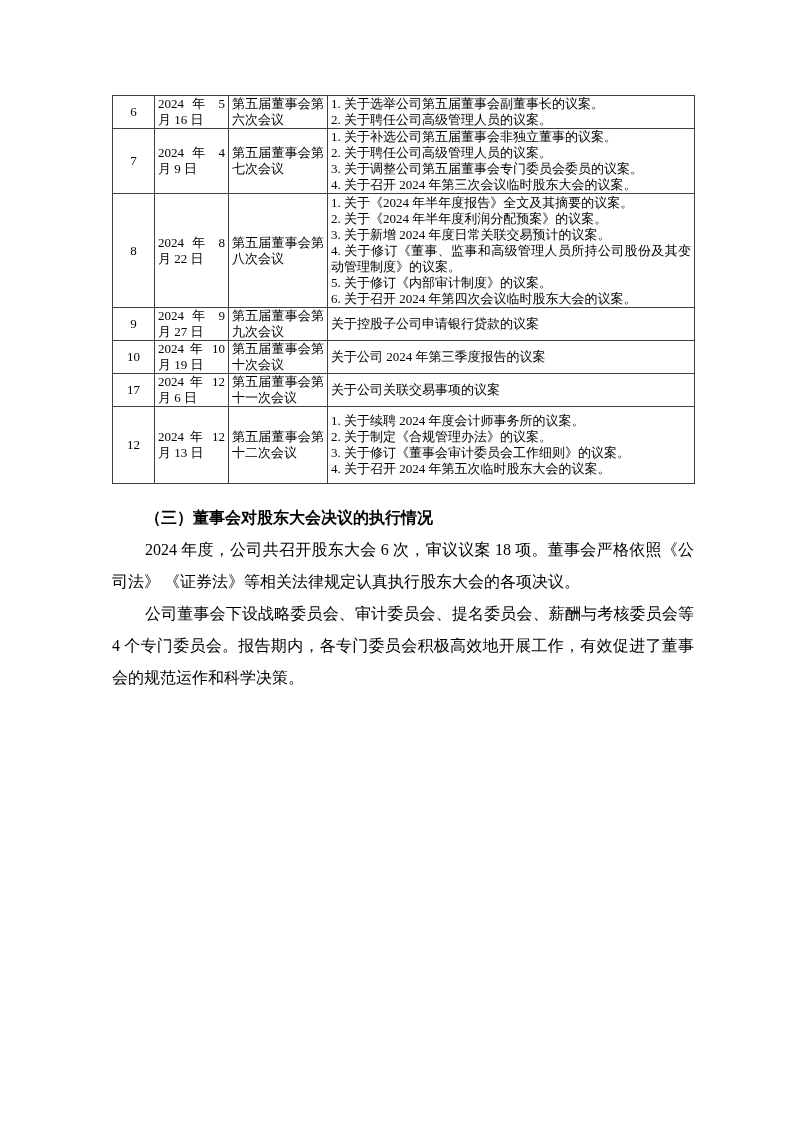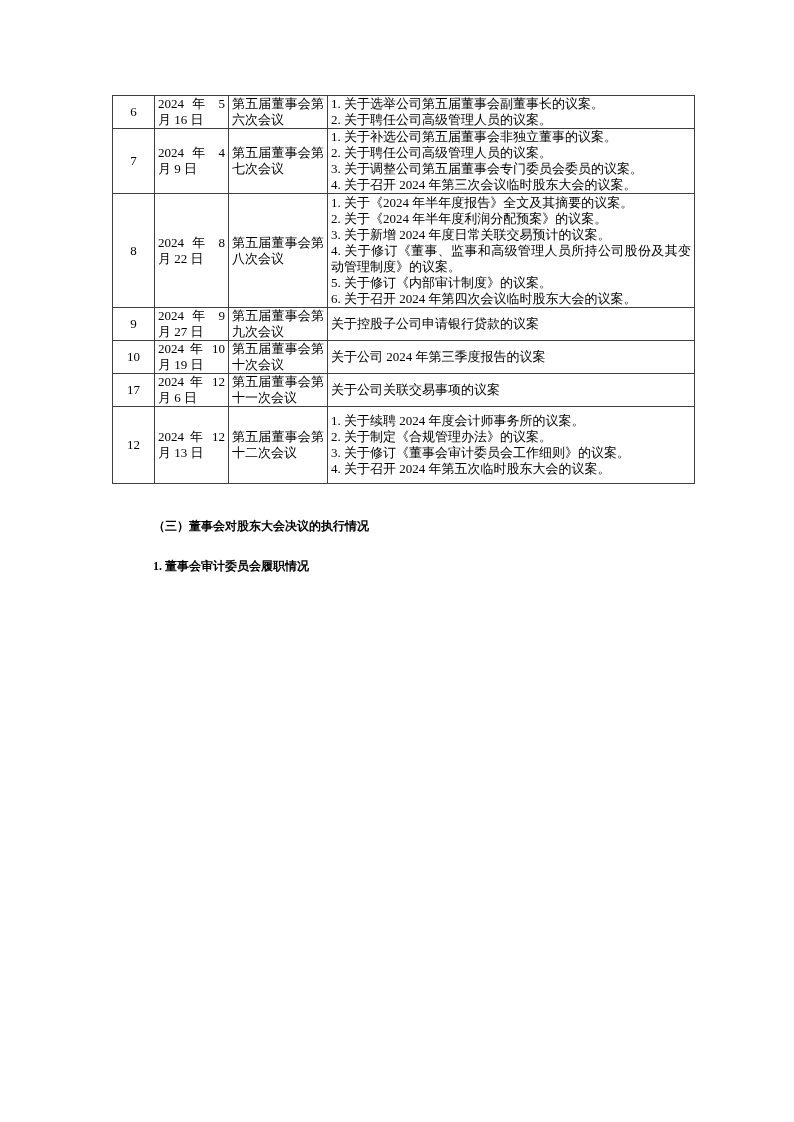--- a/index.html
+++ b/index.html
@@ -49,22 +49,22 @@
   .doc-body {
     position: absolute;
     left: 112px;
     top: 502px;
     width: 582px;
     font-size: 16px;
     line-height: 32px;
     text-align: justify;
   }
   .doc-body p, .doc-body h3, .doc-body h4 {
-    margin: 8px;
-    font-size: 12px;
+    margin: 0;
+    font-size: 16px;
     font-weight: normal;
     text-indent: 33px;
   }
   .doc-body h3, .doc-body h4 { font-weight: bold; }
 </style>
 </head>
 <body>
 
 <div class="page">
 
@@ -128,16 +128,17 @@
         <td class="c-topics">1. 关于续聘 2024 年度会计师事务所的议案。
 2. 关于制定《合规管理办法》的议案。
 3. 关于修订《董事会审计委员会工作细则》的议案。
 4. 关于召开 2024 年第五次临时股东大会的议案。</td>
       </tr>
     </tbody>
   </table>
 
   <div class="doc-body">
     <h3>（三）董事会对股东大会决议的执行情况</h3>
-    <h4>1. 董事会审计委员会履职情况</h4>
+    <p>2024 年度，公司共召开股东大会 6 次，审议议案 18 项。董事会严格依照《公司法》 《证券法》等相关法律规定认真执行股东大会的各项决议。</p>
+    <p>公司董事会下设战略委员会、审计委员会、提名委员会、薪酬与考核委员会等 4 个专门委员会。报告期内，各专门委员会积极高效地开展工作，有效促进了董事会的规范运作和科学决策。</p>
   </div>
 
 </div>
 
 </body></html>

